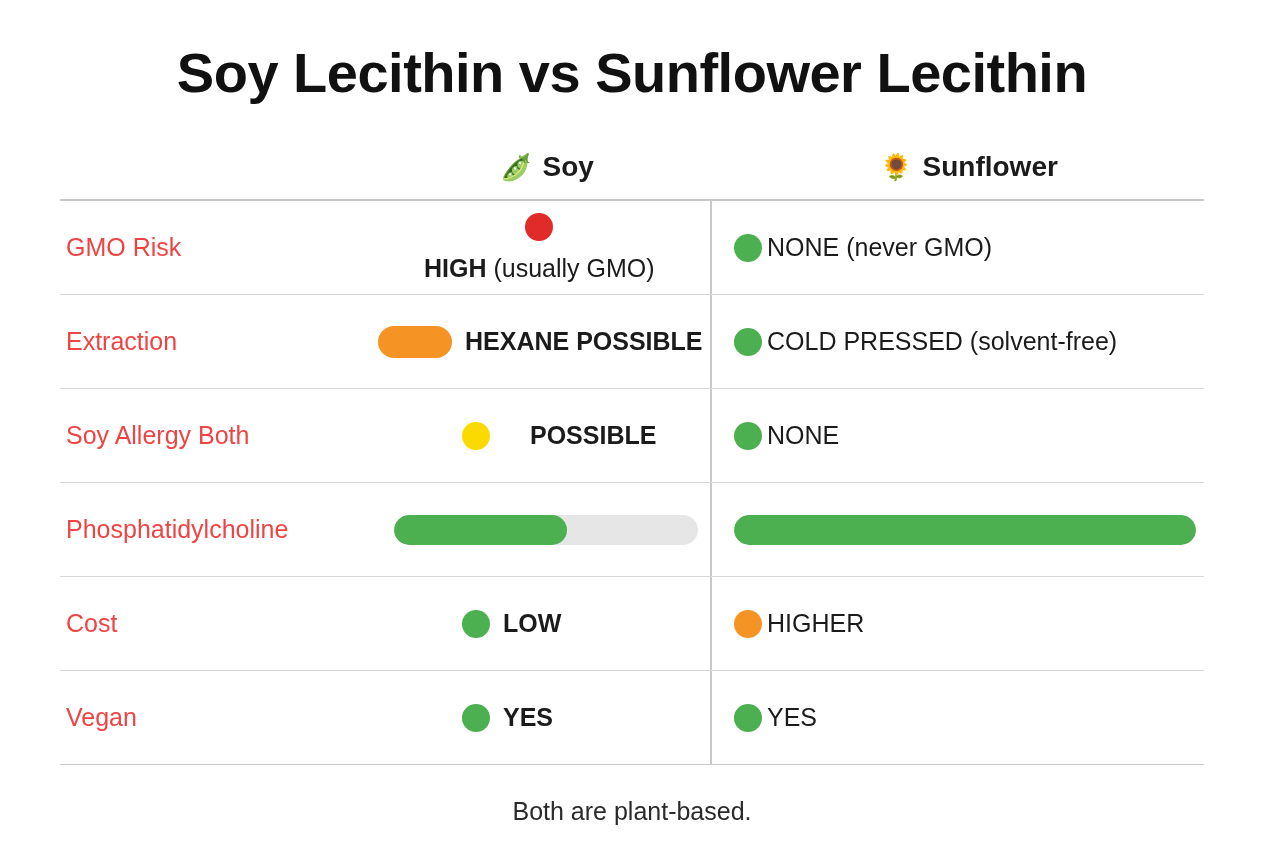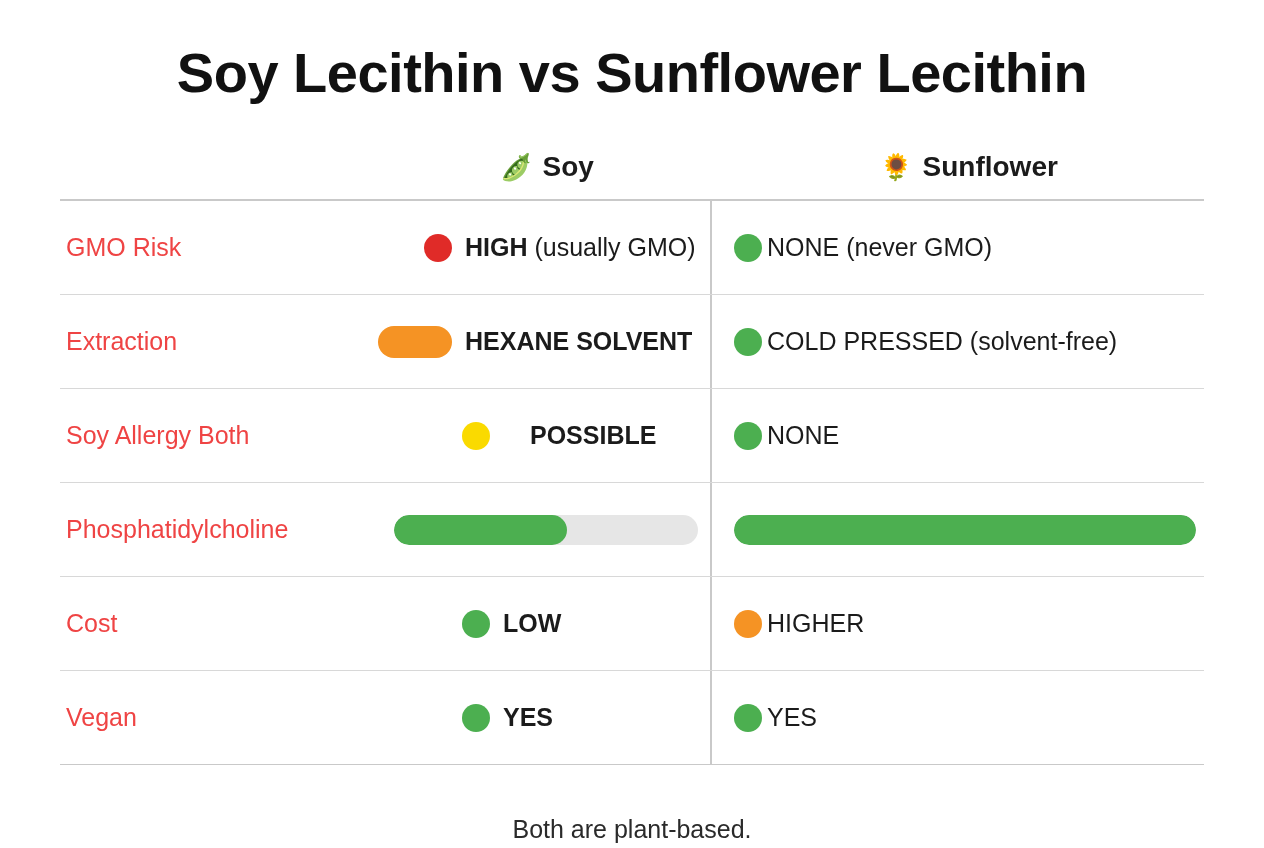--- a/index.html
+++ b/index.html
@@ -134,21 +134,21 @@
     left: 0;
     top: 0;
     bottom: 0;
     border-radius: 15px;
     background: #4caf50;
   }
   .footnote {
     text-align: center;
     font-size: 25px;
     color: #2a2a2a;
-    margin-top: 50px;
+    margin-top: 32px;
   }
   .soy-inner {
     display: flex;
     align-items: center;
     gap: 13px;
     margin-left: 0;
   }
   .bar-soy-wrap {
     display: flex;
     align-items: center;
@@ -176,39 +176,39 @@
         <div class="col-head">
           <span class="emoji">🌻</span>
           <span>Sunflower</span>
         </div>
       </div>
     </div>
 
     <div class="row body">
       <div class="cell-label">GMO Risk</div>
       <div class="cell-soy">
-        <div class="valwrap soy-inner" style="margin-left:34px;">
+        <div class="valwrap soy-inner" style="margin-left:34px;flex-direction:column;">
           <span class="dot" style="background:#e02b28"></span>
           <span class="val strong"><span>HIGH</span> <span class="muted">(usually GMO)</span></span>
         </div>
       </div>
       <div class="cell-sun">
         <div class="valwrap">
           <span class="dot" style="background:#4caf50"></span>
           <span class="val"><span>NONE</span> <span class="muted">(never GMO)</span></span>
         </div>
       </div>
     </div>
 
     <div class="row body">
       <div class="cell-label">Extraction</div>
       <div class="cell-soy">
         <div class="valwrap soy-inner" style="margin-left:-12px;">
           <span class="pill" style="background:#f59324"></span>
-          <span class="val strong">HEXANE SOLVENT</span>
+          <span class="val strong">HEXANE POSSIBLE</span>
         </div>
       </div>
       <div class="cell-sun">
         <div class="valwrap">
           <span class="dot" style="background:#4caf50"></span>
           <span class="val"><span>COLD PRESSED</span> <span class="muted">(solvent-free)</span></span>
         </div>
       </div>
     </div>
 

